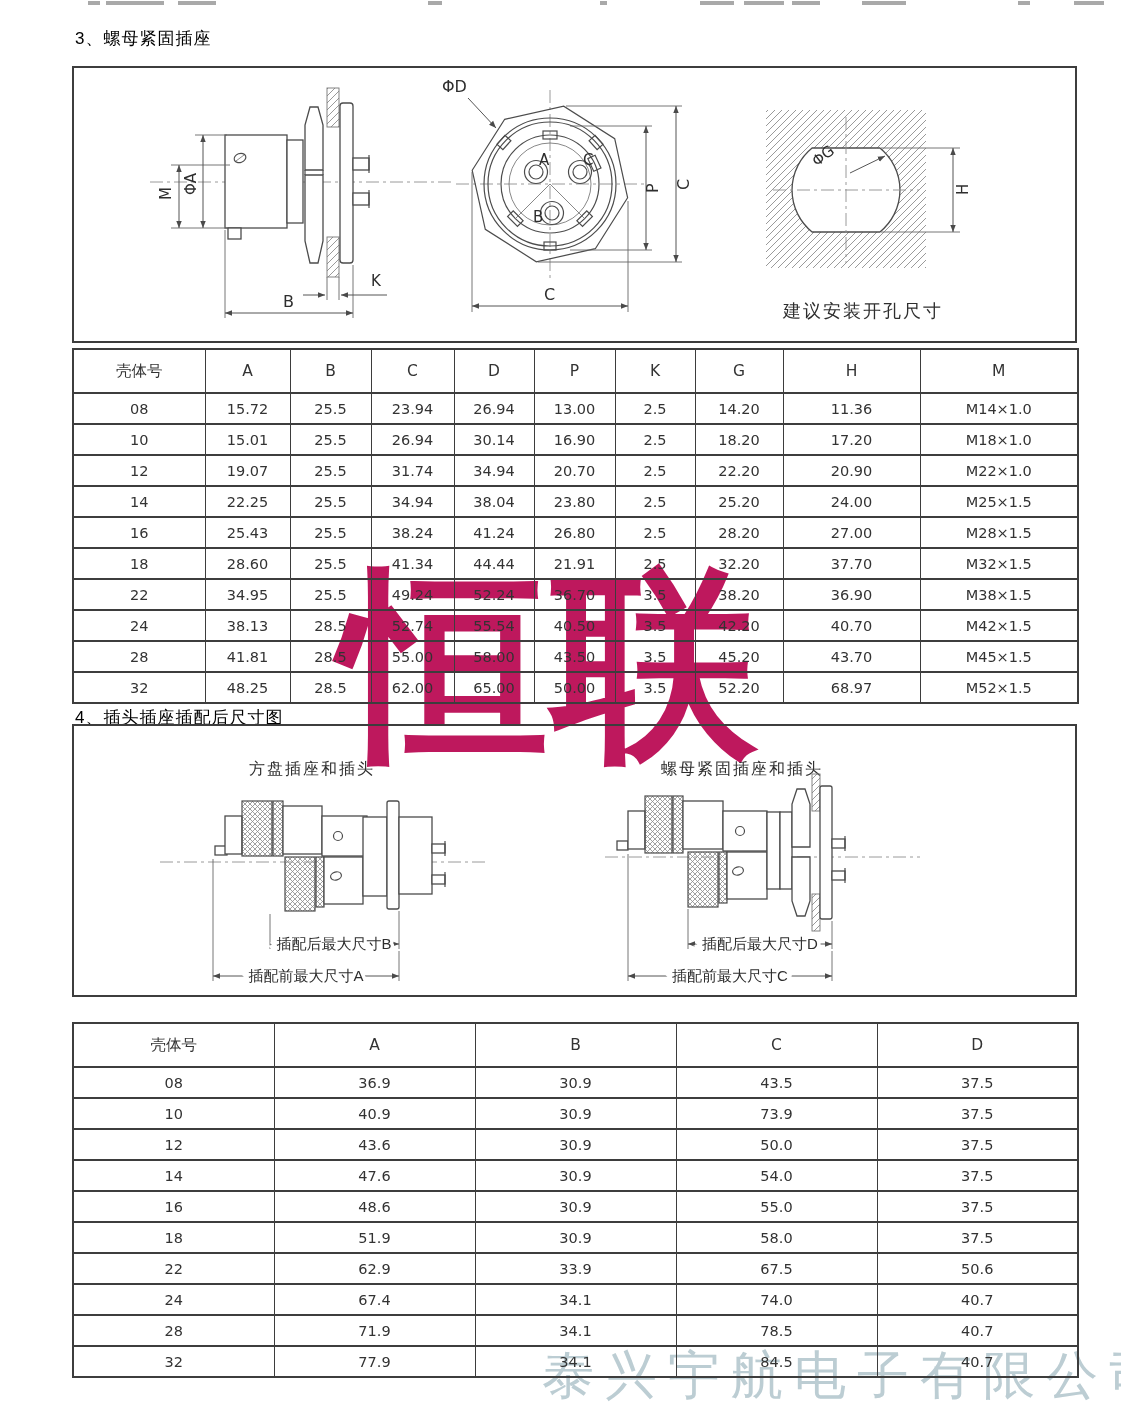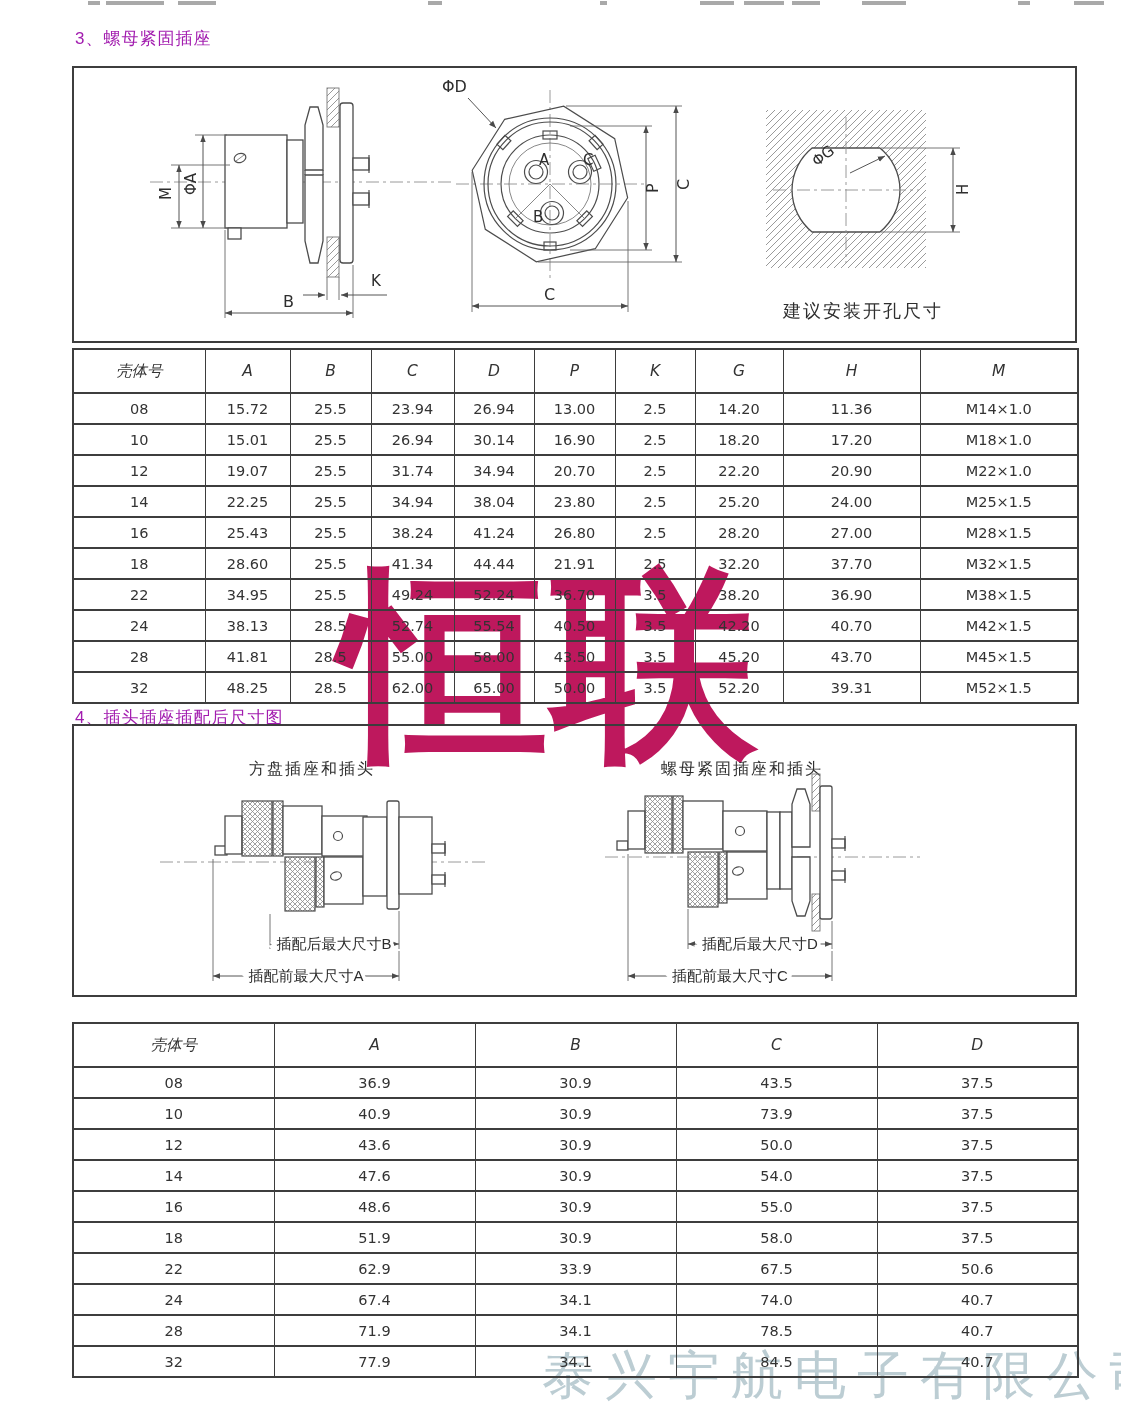--- a/index.html
+++ b/index.html
@@ -14,37 +14,37 @@
     font-family:"Liberation Sans", sans-serif; letter-spacing:4px; white-space:nowrap;
   }
   .wm-bottom {
     position:absolute; z-index:0; left:542px; top:1347px;
     font-size:52px; line-height:1.1; font-weight:400; color:#bccdd3;
     font-family:"Liberation Serif", serif; letter-spacing:11px; white-space:nowrap;
   }
   .topfrag { position:absolute; z-index:1; left:0; top:0; width:100%; height:8px; }
   .topfrag i { position:absolute; top:1px; height:4px; background:#a9a9a9; display:block; }
   .heading {
-    position:absolute; z-index:1; font-size:17px; color:#a21caf; letter-spacing:1px;
+    position:absolute; z-index:1; font-size:17px; color:#000000; letter-spacing:1px;
     font-family:"Liberation Sans", sans-serif; white-space:nowrap;
   }
   .drawbox {
     position:absolute; z-index:1; border:2px solid #3d3d3d; background:transparent;
   }
   .drawbox svg { position:absolute; overflow:visible; }
   table.dim {
     position:absolute; z-index:1; border-collapse:collapse; table-layout:fixed;
     border:2px solid #3d3d3d; background:transparent;
   }
   table.dim th, table.dim td {
     border:solid #3d3d3d; border-width:2px 1px; text-align:center; vertical-align:middle;
     color:#333; background:transparent; overflow:hidden; white-space:nowrap;
     font-family:"DejaVu Sans", sans-serif;
   }
-  table.dim th { height:40px; font-size:15.5px; font-weight:400;font-style:italic; }
+  table.dim th { height:40px; font-size:15.5px; font-weight:400; }
   table.dim td { height:27px; font-size:14.5px; }
   
   .ol { stroke:#4c4c4c; stroke-width:1.3; fill:#ffffff; }
   .ln { stroke:#4c4c4c; stroke-width:1.2; fill:none; }
   .thin { stroke:#6a6a6a; stroke-width:0.8; fill:none; }
   .cl { stroke:#8f8f8f; stroke-width:0.9; stroke-dasharray:13 4 3 4; fill:none; }
   .dl { stroke:#555555; stroke-width:1; fill:none; }
   .xl { stroke:#666666; stroke-width:0.9; fill:none; }
   .t  { font-family:"DejaVu Sans", sans-serif; fill:#2e2e2e; }
   .tz { font-family:"Liberation Sans", sans-serif; fill:#2e2e2e; }
@@ -343,21 +343,21 @@
         </tr>
         <tr>
           <td>32</td>
           <td>48.25</td>
           <td>28.5</td>
           <td>62.00</td>
           <td>65.00</td>
           <td>50.00</td>
           <td>3.5</td>
           <td>52.20</td>
-          <td>39.31</td>
+          <td>68.97</td>
           <td>M52×1.5</td>
         </tr>
       </tbody>
   </table>
 
   <div class="heading" style="left:75px;top:706px">4、插头插座插配后尺寸图</div>
 
   <div class="drawbox" style="left:72px;top:724px;width:1001px;height:269px">
 
     <svg style="left:66px;top:23px" width="400" height="250" viewBox="0 0 400 250">

